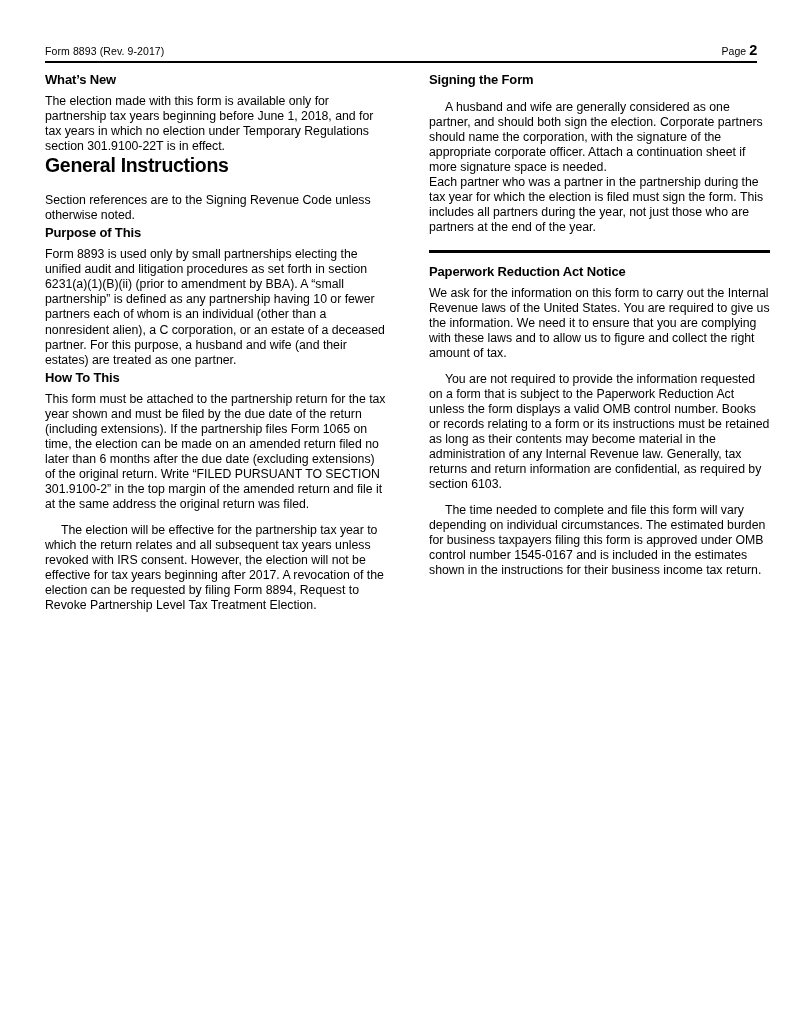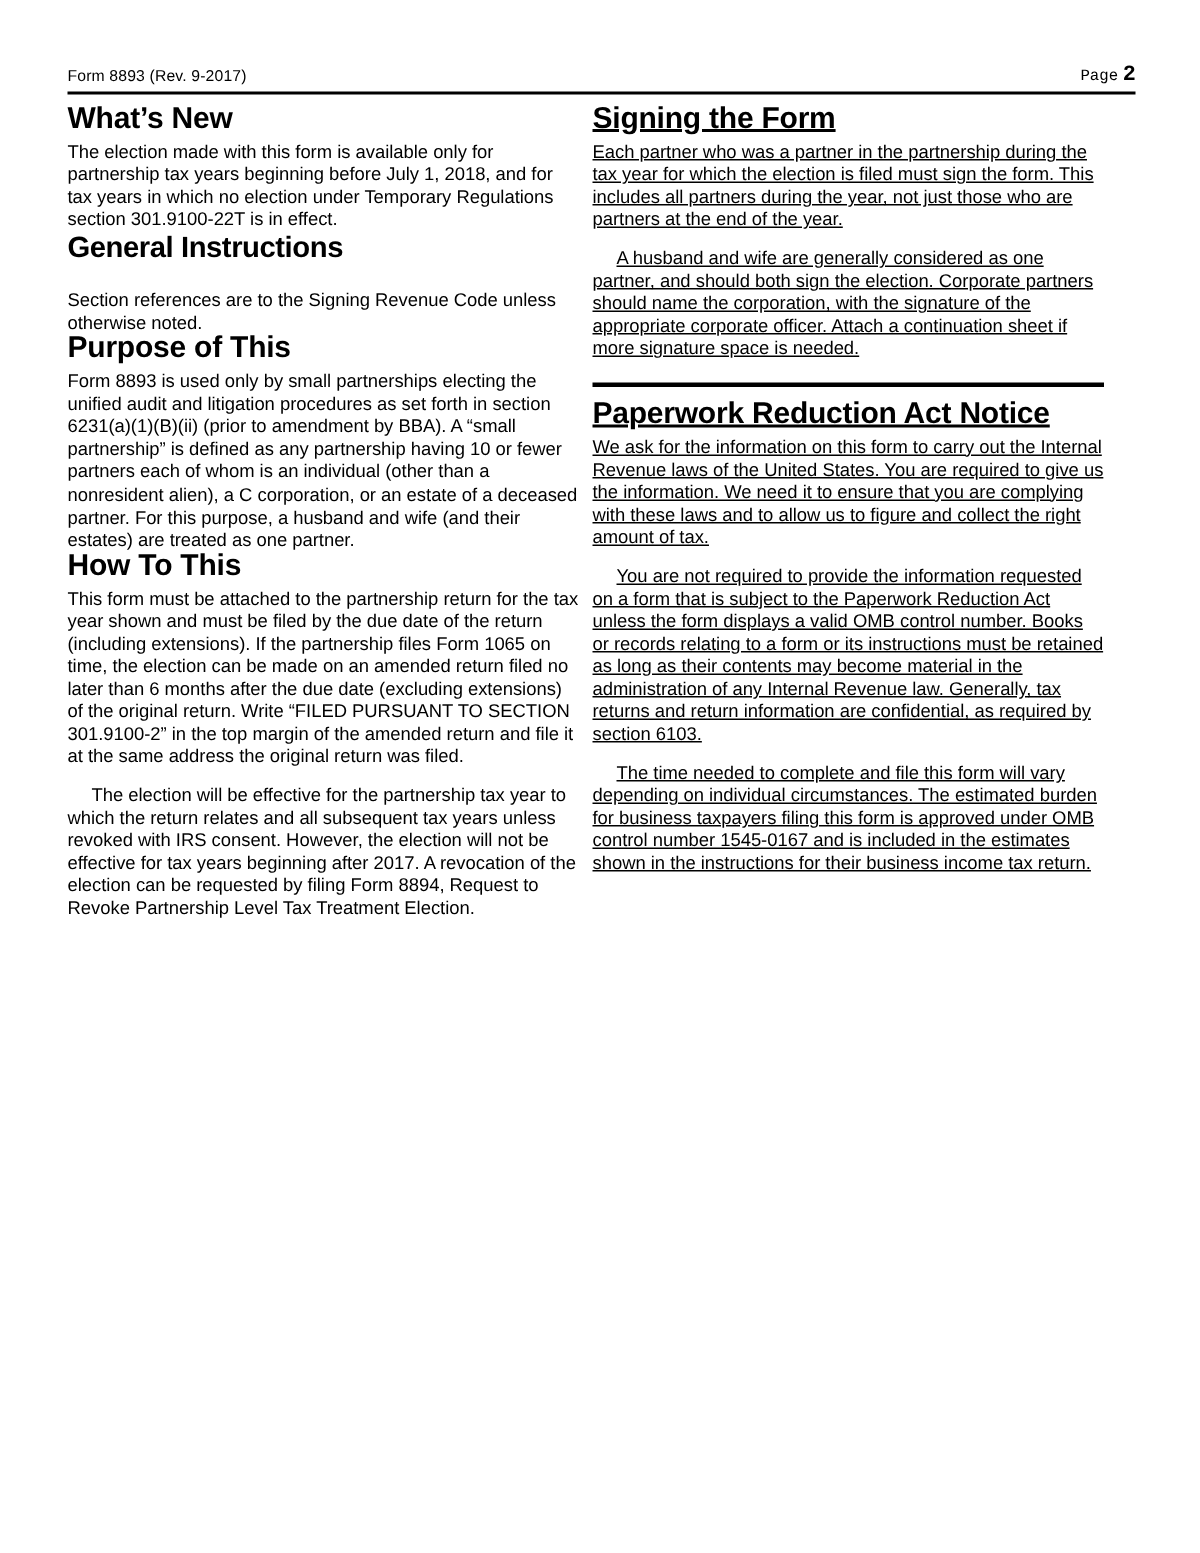--- a/index.html
+++ b/index.html
@@ -32,21 +32,20 @@
     font-size: 10.5px;
     line-height: 13px;
     letter-spacing: 0.1px;
   }
   .header-page {
     font-size: 10.5px;
     line-height: 13px;
     display: flex;
     align-items: baseline;
     gap: 3px;
-    font-family: Liberation Mono, monospace;
   }
   .header-page-num {
     font-size: 14.5px;
     font-weight: bold;
     letter-spacing: -0.2px;
   }
   .header-rule {
     position: absolute;
     left: 45px;
     top: 61px;
@@ -55,31 +54,31 @@
     background: #000000;
   }
 
   
   .col {
     position: absolute;
     top: 70px;
     width: 341px;
   }
   .col-left  { left: 45px; }
-  .col-right { left: 395px; text-decoration: underline; }
+  .col-right { left: 429px; }
 
   h1.section-major {
     font-size: 19.5px;
     font-weight: bold;
     letter-spacing: -0.3px;
     margin: 0 0 16px 0;
     line-height: 23px;
   }
   h2.section {
-    font-size: 20px;
+    font-size: 13px;
     font-weight: bold;
     letter-spacing: -0.15px;
     margin: 0 0 5px 0;
     line-height: 19px;
   }
   .gap-before-major { margin-top: 19px; }
   .gap-before-head  { margin-top: 16px; }
 
   p.body {
     font-size: 12.3px;
@@ -110,39 +109,39 @@
     <span class="header-page">
       <span>Page</span>
       <span class="header-page-num">2</span>
     </span>
   </div>
   <div class="header-rule"></div>
 
   <div class="col col-left">
 
     <h2 class="section">What’s New</h2>
-    <p class="body">The election made with this form is available only for partnership tax years beginning before July 1, 2018, and for tax years in which no election under Temporary Regulations section 301.9100-22T is in effect.</p>
+    <p class="body">The election made with this form is available only for partnership tax years beginning before June 1, 2018, and for tax years in which no election under Temporary Regulations section 301.9100-22T is in effect.</p>
 
     <h1 class="section-major gap-before-major">General Instructions</h1>
     <p class="body">Section references are to the Signing Revenue Code unless otherwise noted.</p>
 
     <h2 class="section gap-before-head">Purpose of This</h2>
     <p class="body">Form 8893 is used only by small partnerships electing the unified audit and litigation procedures as set forth in section 6231(a)(1)(B)(ii) (prior to amendment by BBA). A “small partnership” is defined as any partnership having 10 or fewer partners each of whom is an individual (other than a nonresident alien), a C corporation, or an estate of a deceased partner. For this purpose, a husband and wife (and their estates) are treated as one partner.</p>
 
     <h2 class="section gap-before-head">How To This</h2>
     <p class="body">This form must be attached to the partnership return for the tax year shown and must be filed by the due date of the return (including extensions). If the partnership files Form 1065 on time, the election can be made on an amended return filed no later than 6 months after the due date (excluding extensions) of the original return. Write “FILED PURSUANT TO SECTION 301.9100-2” in the top margin of the amended return and file it at the same address the original return was filed.</p>
     <p class="body indent">The election will be effective for the partnership tax year to which the return relates and all subsequent tax years unless revoked with IRS consent. However, the election will not be effective for tax years beginning after 2017. A revocation of the election can be requested by filing Form 8894, Request to Revoke Partnership Level Tax Treatment Election.</p>
 
   </div>
 
   <div class="col col-right">
 
     <h2 class="section">Signing the Form</h2>
+    <p class="body indent">A husband and wife are generally considered as one partner, and should both sign the election. Corporate partners should name the corporation, with the signature of the appropriate corporate officer. Attach a continuation sheet if more signature space is needed.</p>
     <p class="body">Each partner who was a partner in the partnership during the tax year for which the election is filed must sign the form. This includes all partners during the year, not just those who are partners at the end of the year.</p>
-    <p class="body indent">A husband and wife are generally considered as one partner, and should both sign the election. Corporate partners should name the corporation, with the signature of the appropriate corporate officer. Attach a continuation sheet if more signature space is needed.</p>
 
     <div class="col-rule"></div>
 
     <h2 class="section">Paperwork Reduction Act Notice</h2>
     <p class="body">We ask for the information on this form to carry out the Internal Revenue laws of the United States. You are required to give us the information. We need it to ensure that you are complying with these laws and to allow us to figure and collect the right amount of tax.</p>
     <p class="body indent">You are not required to provide the information requested on a form that is subject to the Paperwork Reduction Act unless the form displays a valid OMB control number. Books or records relating to a form or its instructions must be retained as long as their contents may become material in the administration of any Internal Revenue law. Generally, tax returns and return information are confidential, as required by section 6103.</p>
     <p class="body indent">The time needed to complete and file this form will vary depending on individual circumstances. The estimated burden for business taxpayers filing this form is approved under OMB control number 1545-0167 and is included in the estimates shown in the instructions for their business income tax return.</p>
 
   </div>
 

